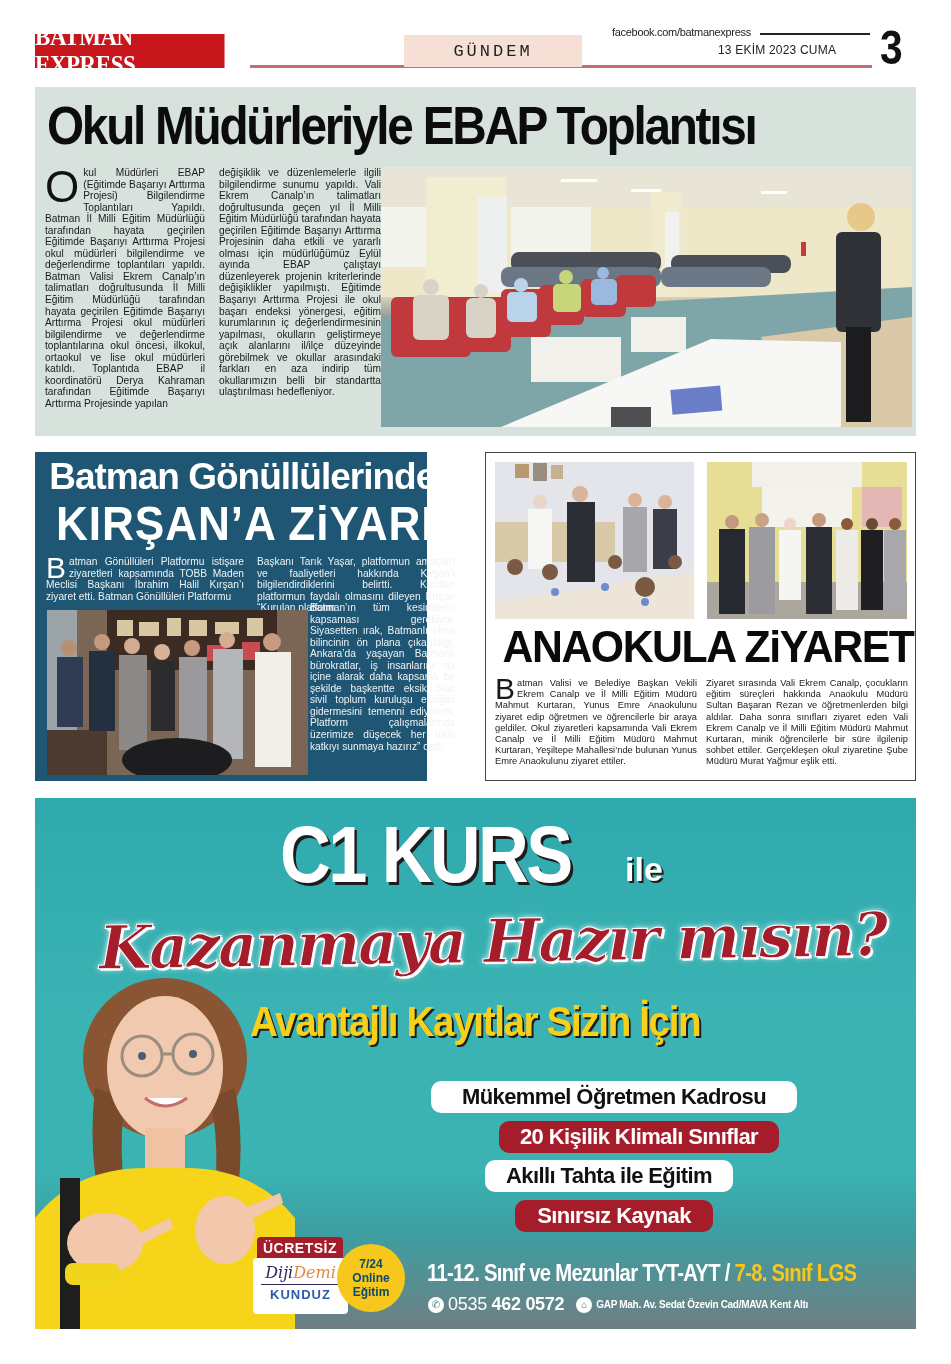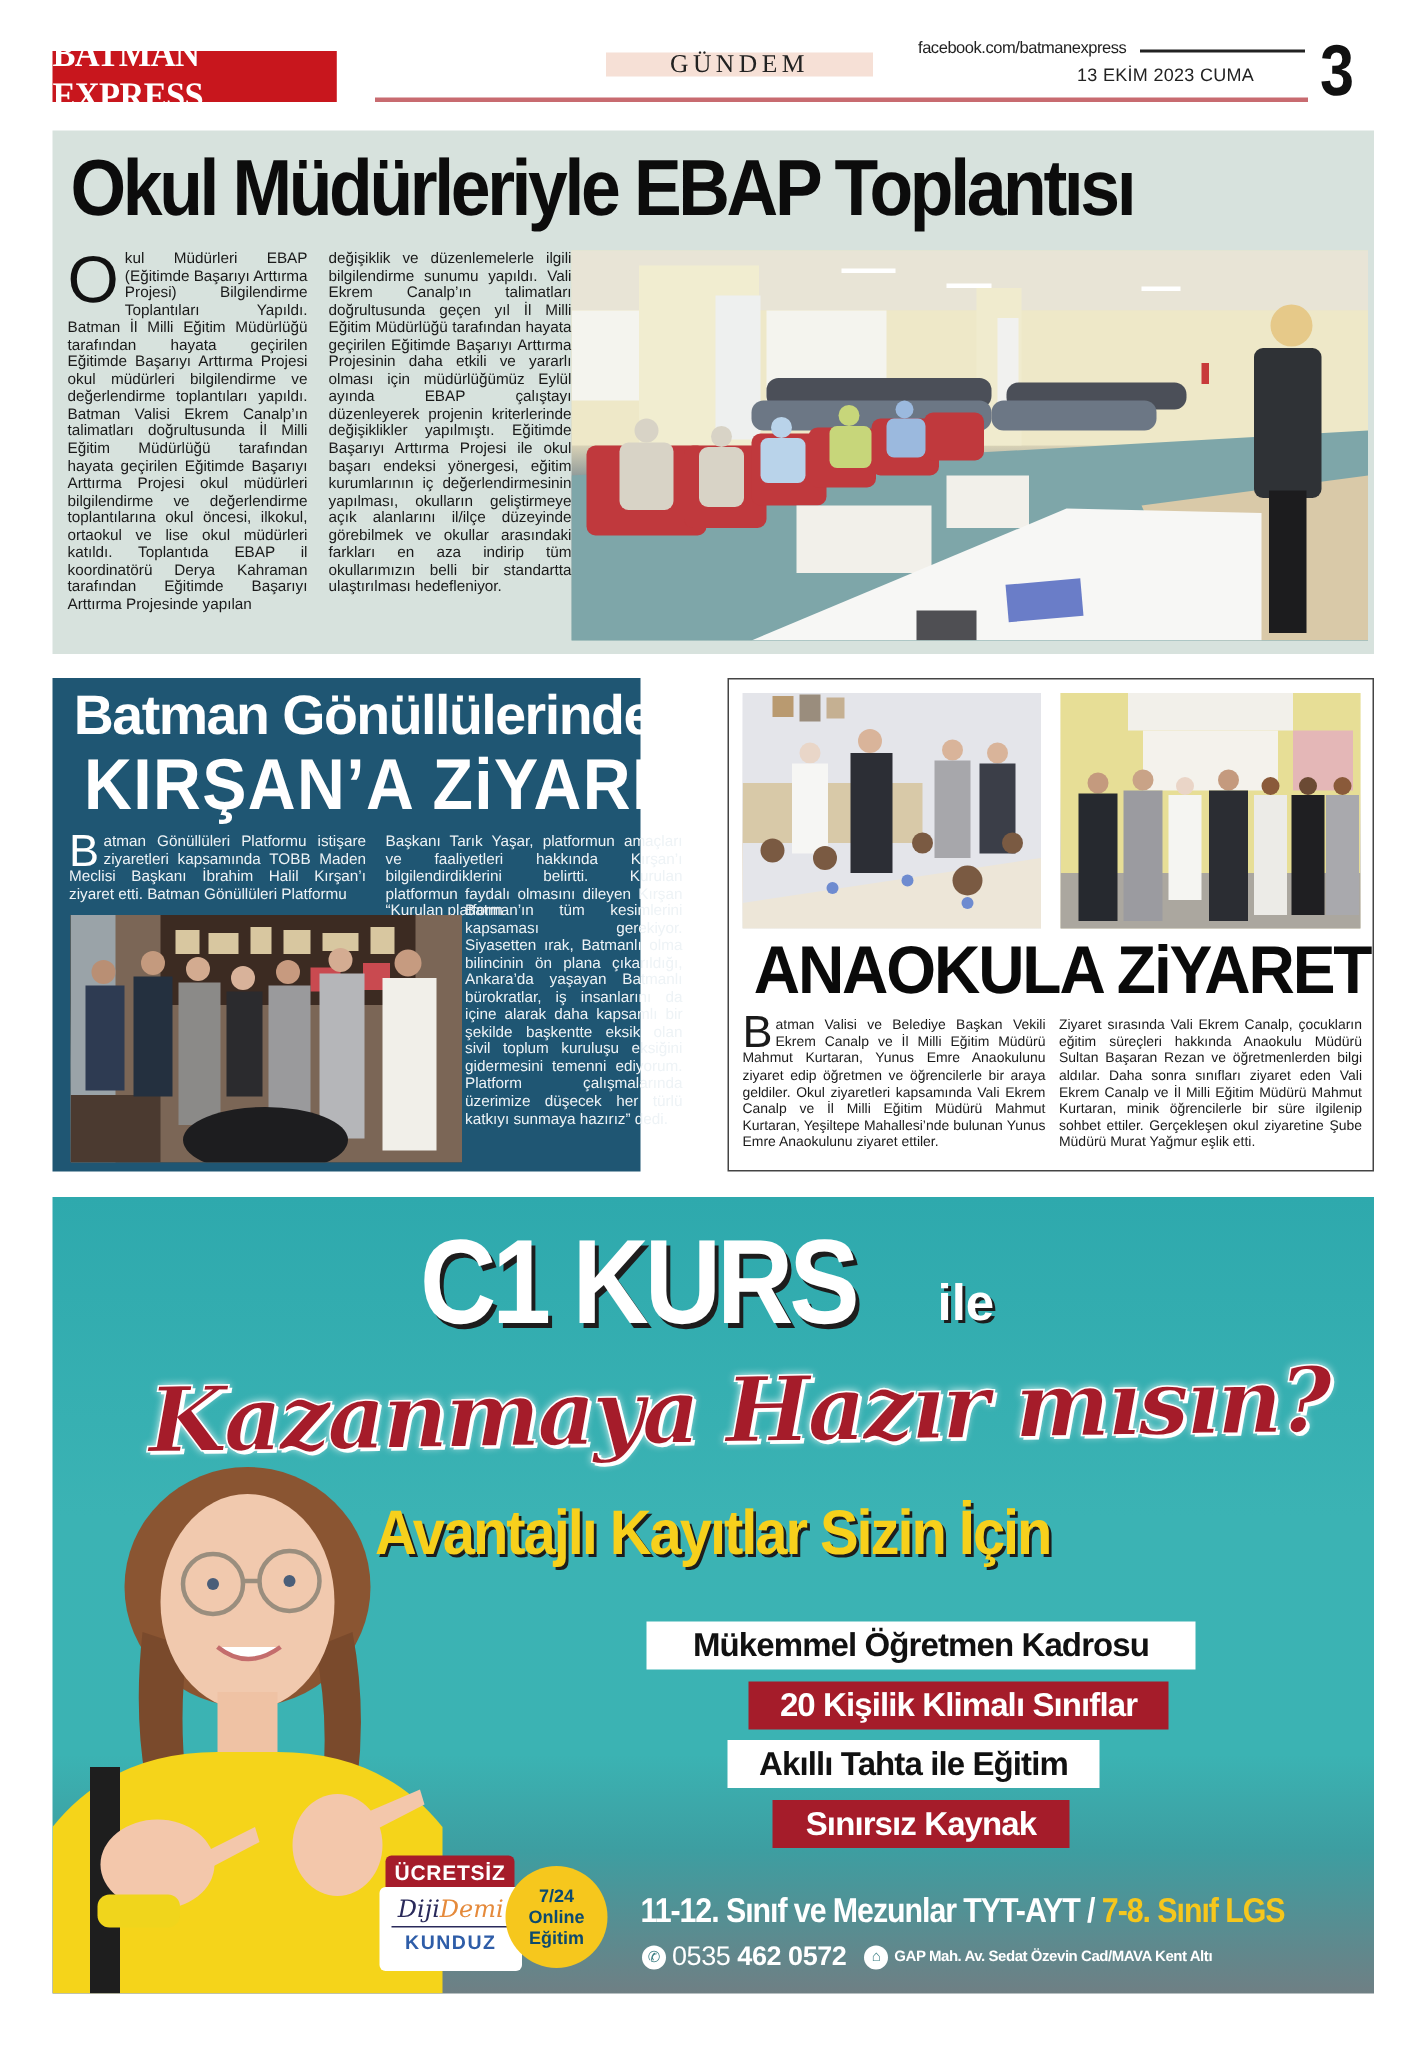--- a/index.html
+++ b/index.html
@@ -7,23 +7,23 @@
   body { position: relative; font-family: "Liberation Sans", sans-serif; color: #111; }
 
   
   .masthead-logo {
     position: absolute; left: 35px; top: 34px; width: 206px; height: 34px;
     background: #c8161d; color: #fff; display: flex; align-items: center; justify-content: center;
     font-family: "Liberation Serif", serif; font-weight: bold; font-size: 25px; letter-spacing: -0.5px;
     transform: scaleX(0.92); transform-origin: left center;
   }
   .section-tab {
-    position: absolute; left: 404px; top: 35px; width: 178px; height: 16px;
+    position: absolute; left: 404px; top: 35px; width: 178px; height: 32px;
     background: #f6e0d6; display: flex; align-items: center; justify-content: center;
-    font-family: Liberation Serif, serif; font-size: 17px; letter-spacing: 3px; color: #222;
+    font-family: Liberation Mono, monospace; font-size: 17px; letter-spacing: 3px; color: #222;
   }
   .header-rule {
     position: absolute; left: 250px; top: 65px; width: 622px; height: 3px; background: #c86b70;
   }
   .header-url {
     position: absolute; left: 612px; top: 26px; font-size: 11px; color: #222; letter-spacing: -0.3px;
   }
   .header-date {
     position: absolute; left: 718px; top: 43px; font-size: 12px; color: #222; letter-spacing: 0.2px; text-align: right;
   }
@@ -124,21 +124,21 @@
     font-style: italic; font-weight: bold; font-size: 60px; letter-spacing: -2px; white-space: nowrap;
     -webkit-text-stroke: 1px #fff; text-shadow: 0 0 6px #fff, 2px 2px 0 #fff; transform: rotate(-1deg);
   }
   .ad-avantaj {
     position: absolute; left: 215px; top: 200px; color: #f7d01c; font-weight: bold; font-size: 42px;
     letter-spacing: -1.5px; white-space: nowrap; text-shadow: 2px 2px 0 #1d1d1d;
     transform: scaleX(0.92); transform-origin: left center;
   }
   .ad-pill {
     position: absolute; height: 32px; display: flex; align-items: center; justify-content: center;
-    font-weight: bold; font-size: 22px; letter-spacing: -0.6px; border-radius: 0; white-space: nowrap;
+    font-weight: bold; font-size: 22px; letter-spacing: -0.6px; border-radius: 10px; white-space: nowrap;
   }
   .pill-white { background: #fff; color: #111; }
   .pill-red { background: #a51c2a; color: #fff; }
   .ad-girl {
     position: absolute; left: 0; top: 150px; width: 300px; height: 381px;
   }
   .badge-free {
     position: absolute; left: 222px; top: 439px; background: #a51c2a; color: #fff; font-weight: bold;
     font-size: 14px; padding: 3px 6px; border-radius: 4px 4px 0 0; letter-spacing: 0.5px;
   }

